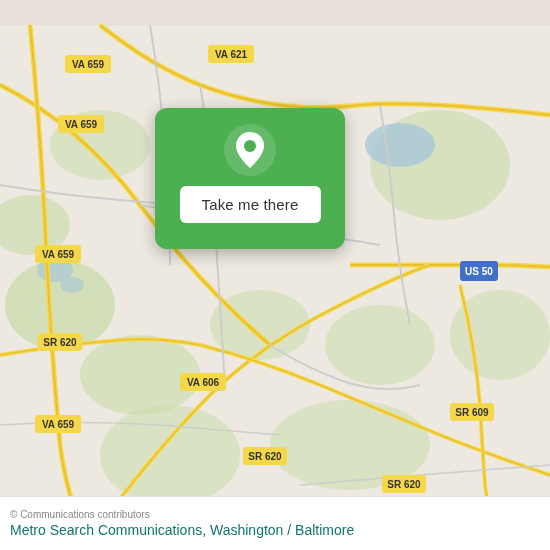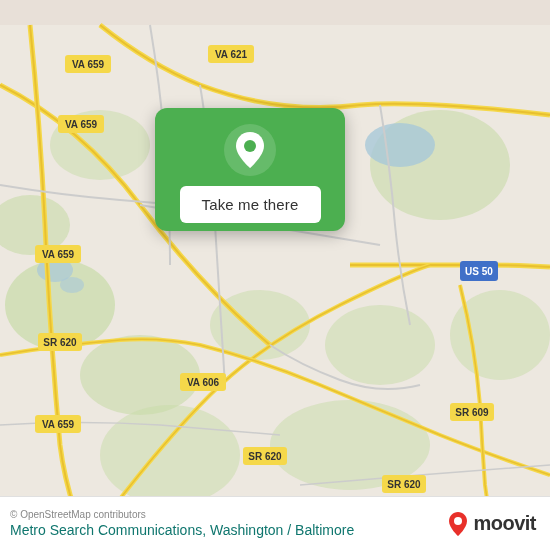--- a/index.html
+++ b/index.html
@@ -31,21 +31,21 @@
     #popup-card {
       position: absolute;
       top: 108px;
       left: 155px;
       width: 190px;
       background: #4caf50;
       border-radius: 12px;
       display: flex;
       flex-direction: column;
       align-items: center;
-      padding: 16px 12px 8px;
+      padding: 16px 12px 26px;
       box-shadow: 0 4px 16px rgba(0,0,0,0.28);
     }
 
     #location-pin-icon {
       width: 52px;
       height: 52px;
       margin-bottom: 10px;
     }
 
     #take-me-there-btn {
@@ -207,26 +207,18 @@
       <path d="M26 8 C18,8 12,14 12,22 C12,32 26,44 26,44 C26,44 40,32 40,22 C40,14 34,8 26,8 Z" fill="white"></path>
 
       <circle cx="26" cy="22" r="6" fill="#4caf50"></circle>
     </svg>
 
     <button id="take-me-there-btn">Take me there</button>
   </div>
 
   <div id="bottom-bar">
     <div id="bottom-left">
-      <span id="copyright-text">© OpenStreetMap contributors</span>
+      <span id="copyright-text">© Communications contributors</span>
       <span id="location-title">Metro Search Communications, Washington / Baltimore</span>
     </div>
-    <div id="moovit-logo">
-
-      <svg id="moovit-pin" viewBox="0 0 22 28">
-        <path d="M11 2 C6,2 2,6 2,11 C2,18 11,26 11,26 C11,26 20,18 20,11 C20,6 16,2 11,2 Z" fill="#e8302a"></path>
-        <circle cx="11" cy="11" r="4" fill="white"></circle>
-      </svg>
-      <span id="moovit-text">moovit</span>
-    </div>
   </div>
 
 </div>
 
 </body></html>

